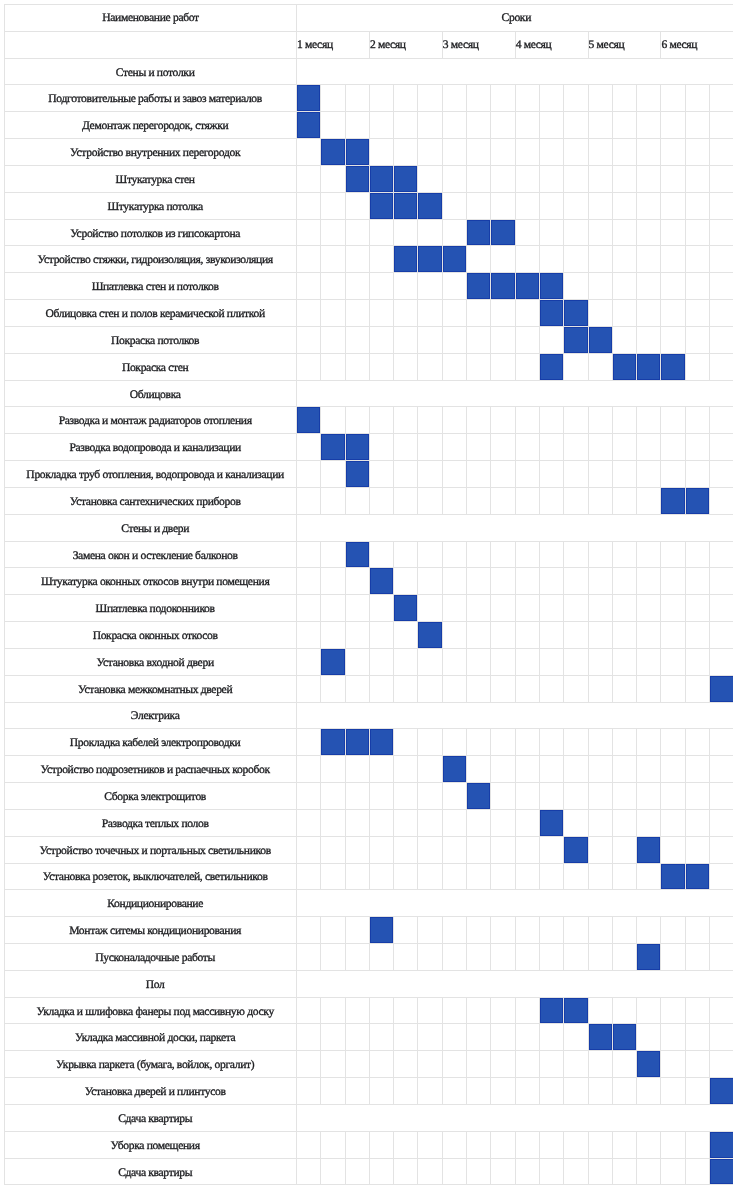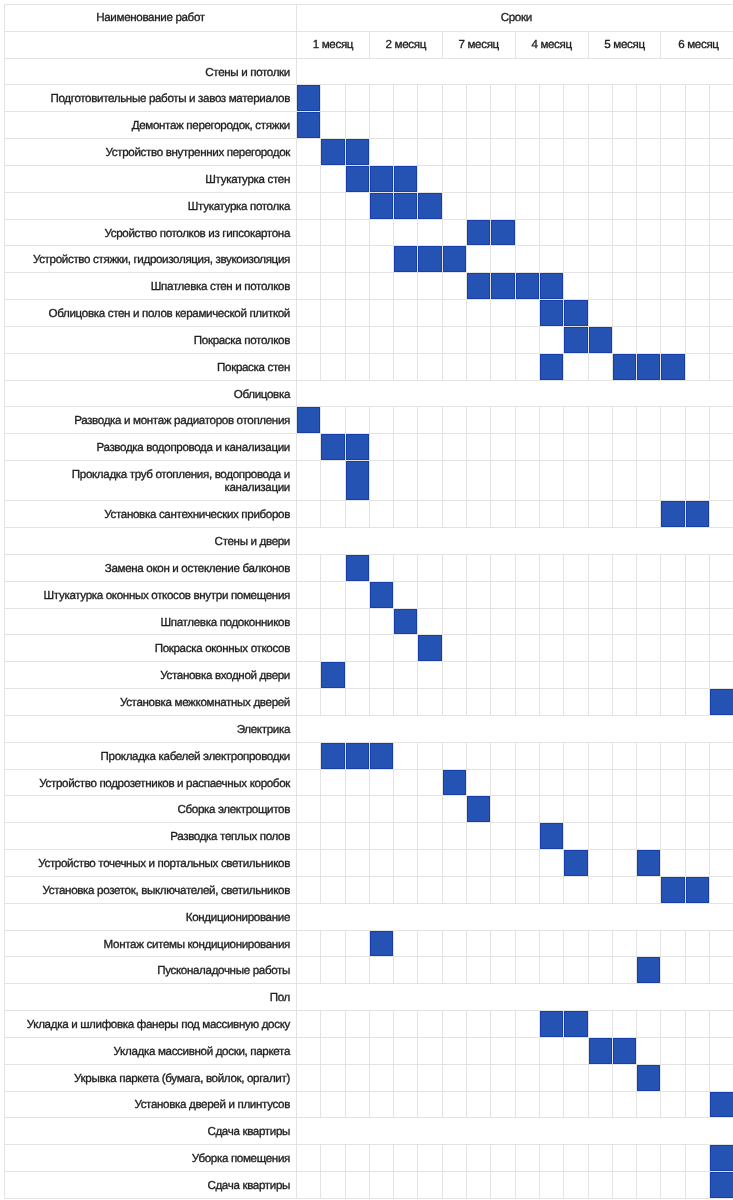--- a/index.html
+++ b/index.html
@@ -1,29 +1,29 @@
 <!DOCTYPE html>
 <html lang="ru"><head>
 <meta charset="utf-8">
 <title>Наименование работ — Сроки</title>
 <style>
   html,body{margin:0;padding:0;background:#ffffff;}
   body{font-family:"Liberation Sans",sans-serif;-webkit-font-smoothing:antialiased;text-rendering:geometricPrecision;}
-  #page{width:733px;height:1200px;overflow:hidden;position:relative;background:#ffffff;}
+  #page{width:733px;height:1200px;overflow:hidden;position:relative;background:#ffffff;font-family:Liberation Serif, serif;}
   .gantt{border-collapse:collapse;table-layout:fixed;width:731.5px;margin:4px 0 0 4px;
          font-size:11.6px;letter-spacing:-0.34px;color:#202124;-webkit-text-stroke:0.32px #202124;}
   .gantt col.c-name{width:292px;}
   .gantt col.c-cell{width:24.3055px;}
   .gantt col.c-last{width:26.4px;}
   .gantt th,.gantt td{border:1px solid #e3e3e3;box-sizing:border-box;padding:0;font-weight:400;}
   .gantt th.hname{height:26.84px;text-align:center;}
   .gantt th.hspan{height:26.84px;text-align:center;}
   .gantt th.hblank{height:26.84px;}
-  .gantt th.hmonth{height:26.84px;text-align:center;}
-  .gantt td.name{text-align:right;padding:6.95px 6px 5.49px 15.3px;line-height:13.4px;}
+  .gantt th.hmonth{height:26.84px;text-align:left;}
+  .gantt td.name{text-align:center;padding:6.95px 6px 5.49px 15.3px;line-height:13.4px;}
   .gantt td.cell{height:25.84px;}
   .gantt td.cell.on{background:#2553b3;box-shadow:inset 0 0 0 1px #163da8;}
 </style>
 </head>
 <body>
 
 <div id="page">
 <table class="gantt">
  <colgroup>
   <col class="c-name">
@@ -48,21 +48,21 @@
  </colgroup>
  <thead>
   <tr class="hrow">
    <th class="hname">Наименование работ</th>
    <th class="hspan" colspan="18">Сроки</th>
   </tr>
   <tr class="hrow">
    <th class="hblank"></th>
    <th class="hmonth" colspan="3">1 месяц</th>
    <th class="hmonth" colspan="3">2 месяц</th>
-   <th class="hmonth" colspan="3">7 месяц</th>
+   <th class="hmonth" colspan="3">3 месяц</th>
    <th class="hmonth" colspan="3">4 месяц</th>
    <th class="hmonth" colspan="3">5 месяц</th>
    <th class="hmonth" colspan="3">6 месяц</th>
   </tr>
  </thead>
  <tbody>
   <tr class="r section">
           <td class="name">Стены и потолки</td>
           <td class="cell blank" colspan="18"></td>
         </tr>

